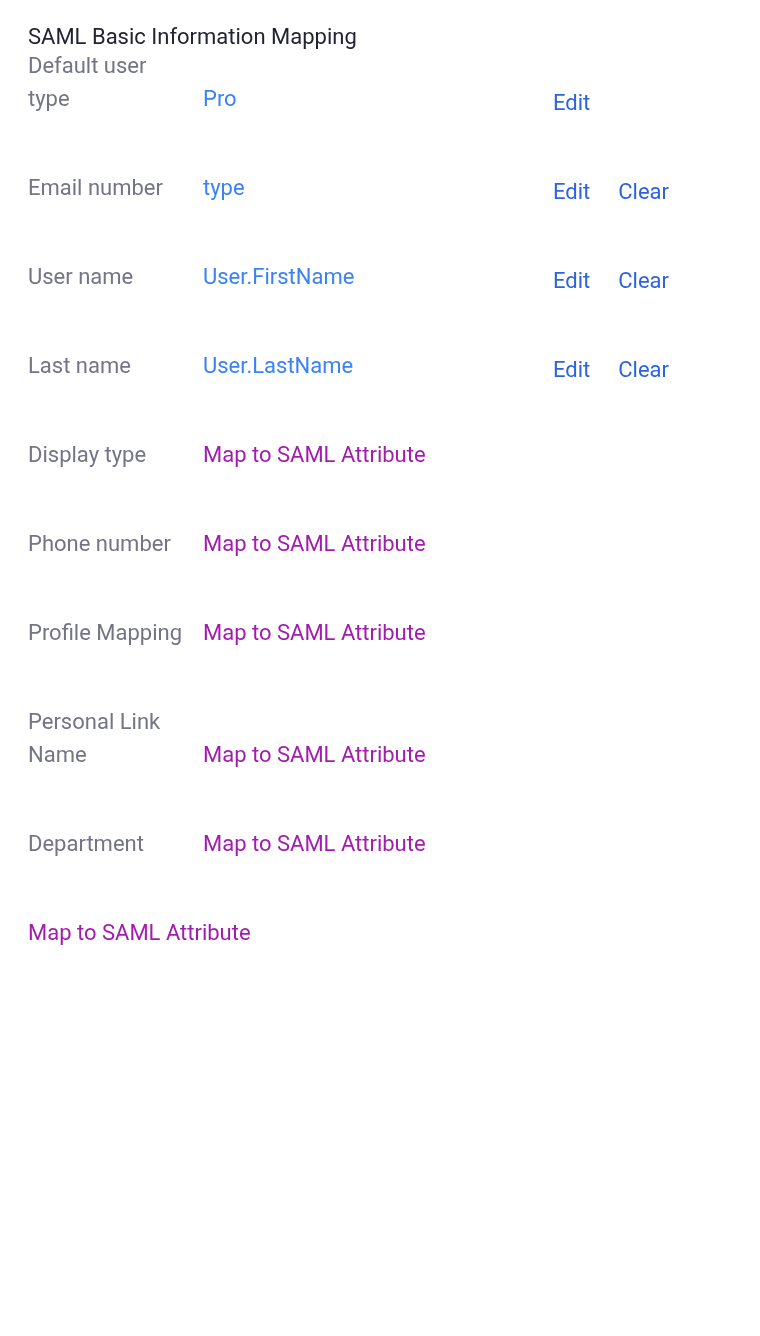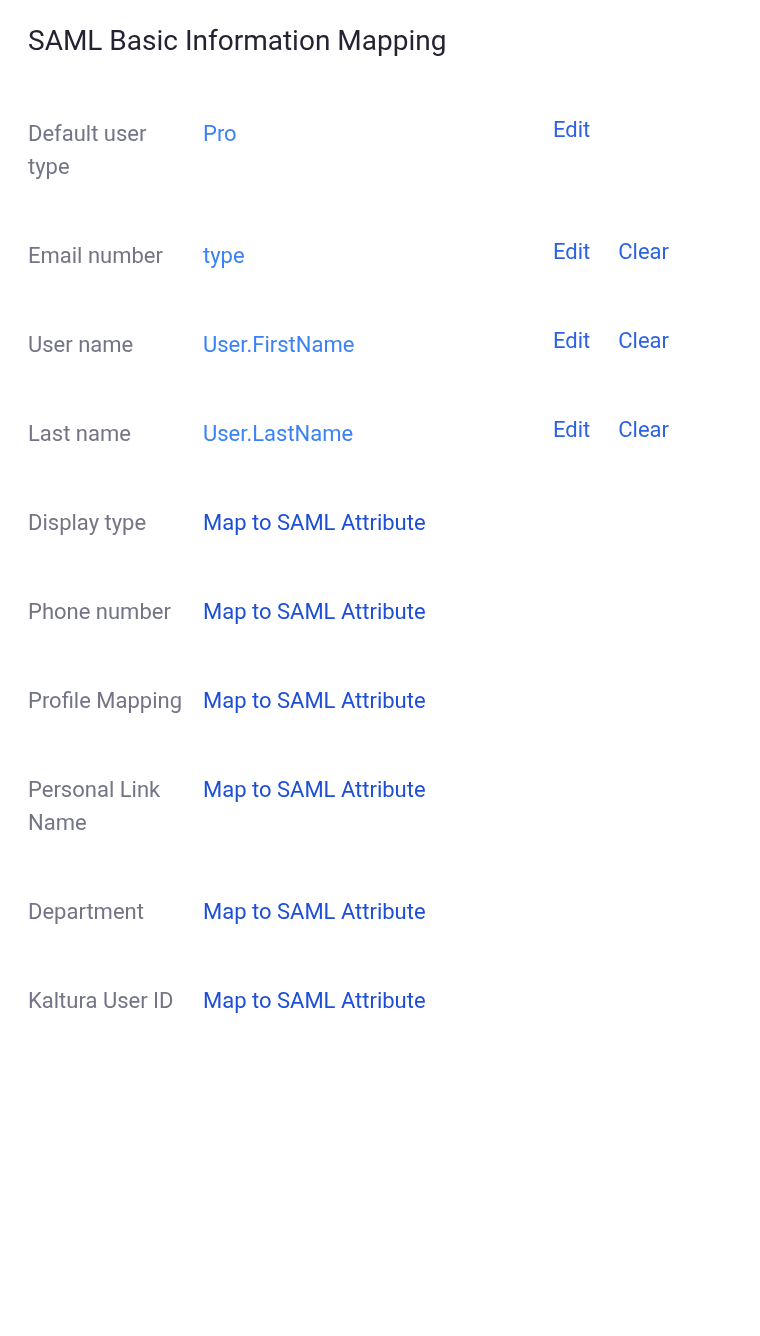--- a/index.html
+++ b/index.html
@@ -8,51 +8,50 @@
     padding: 0;
   }
   body {
     font-family: -apple-system, BlinkMacSystemFont, "Segoe UI", Roboto, "Helvetica Neue", Arial, sans-serif;
     background: #ffffff;
     color: #232333;
     width: 760px;
     padding: 24px 28px;
   }
   .section-title {
-    font-size: 28px;
+    font-size: 22px;
     font-weight: 400;
     color: #232333;
-    margin-bottom: 60px;
   }
   .mapping-table {
     width: 100%;
   }
   .row {
     display: flex;
-    align-items: flex-start;
+    align-items: flex-end;
     margin-bottom: 56px;
   }
   .col-label {
     width: 175px;
     flex-shrink: 0;
     font-size: 22px;
     color: #747487;
     line-height: 1.5;
     padding-right: 10px;
   }
   .col-value {
     width: 350px;
     flex-shrink: 0;
     font-size: 22px;
     color: #3b82f6;
     line-height: 1.5;
     padding-right: 10px;
   }
   .col-value.link {
-    color: #1d4ed8;
+    color: #a21caf;
     cursor: pointer;
   }
   .col-actions {
     display: flex;
     gap: 28px;
     font-size: 22px;
   }
   .action-link {
     color: #2D63E1;
     cursor: pointer;
@@ -119,17 +118,16 @@
     <div class="col-label">Personal Link Name</div>
     <div class="col-value link">Map to SAML Attribute</div>
   </div>
 
   <div class="row">
     <div class="col-label">Department</div>
     <div class="col-value link">Map to SAML Attribute</div>
   </div>
 
   <div class="row">
-    <div class="col-label">Kaltura User ID</div>
     <div class="col-value link">Map to SAML Attribute</div>
   </div>
 
 </div>
 
 </body></html>

